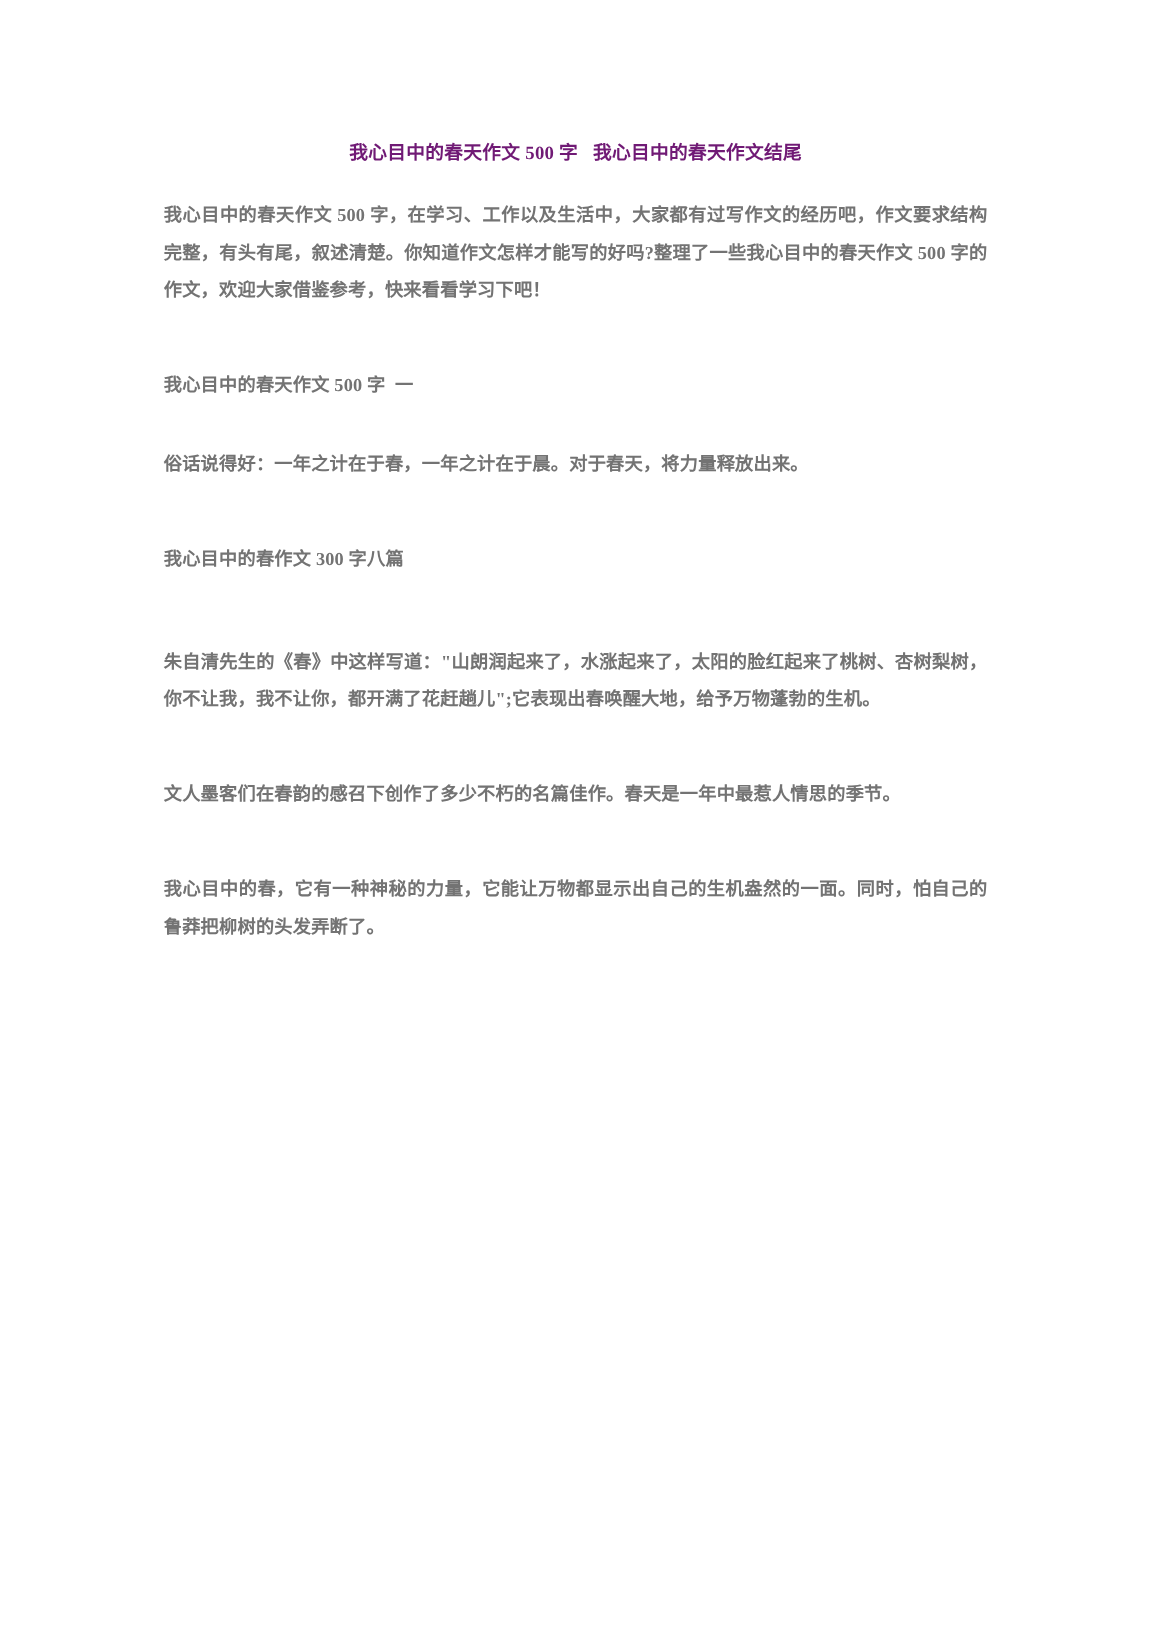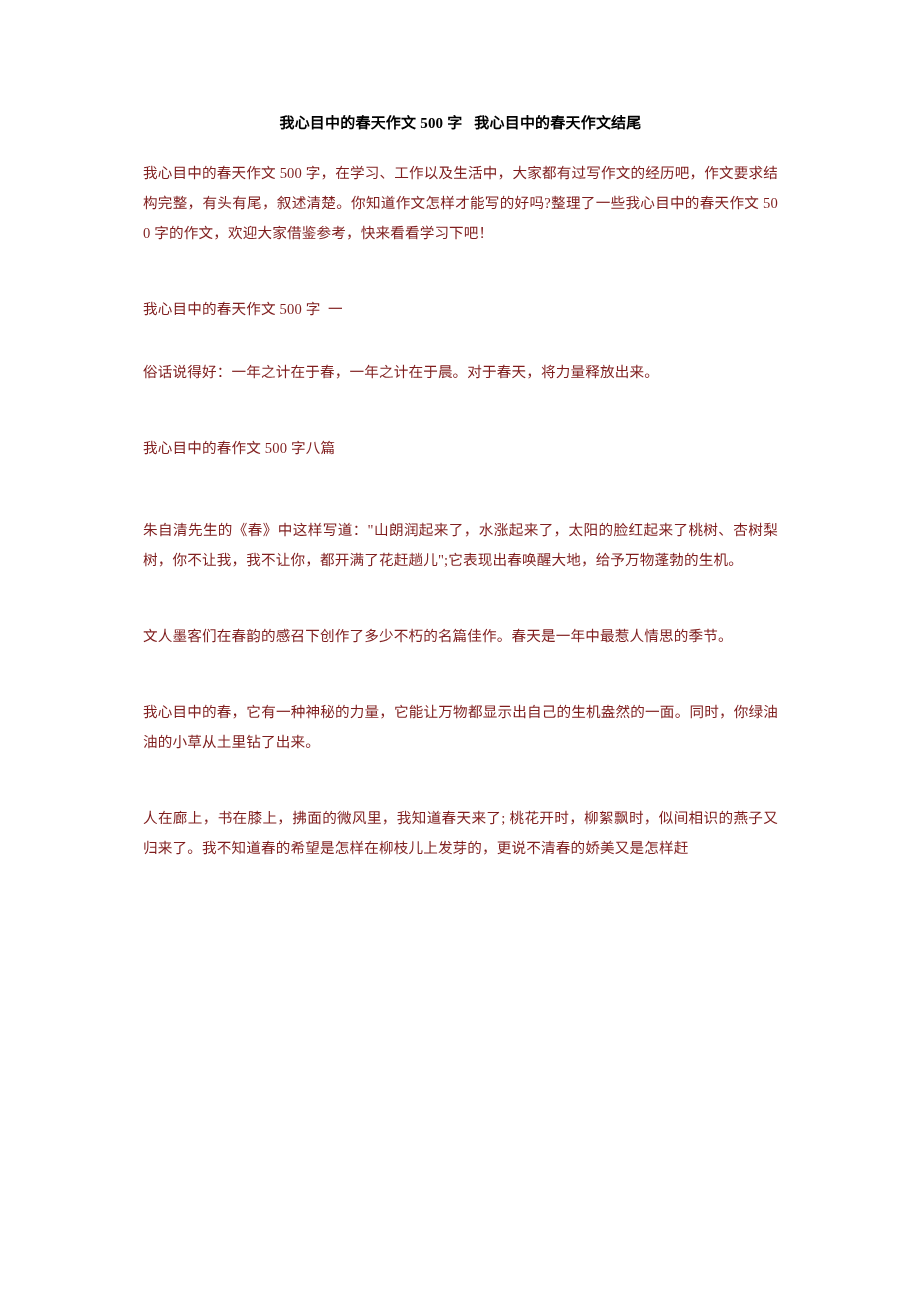--- a/index.html
+++ b/index.html
@@ -21,34 +21,35 @@
     width: 920px;
     height: 1302px;
     background: #ffffff;
     box-sizing: border-box;
     padding: 110px 130px 0 131px;
   }
   .doc-title {
     text-align: center;
     font-size: 15px;
     line-height: 26px;
-    color: #000000;
+    color: #701a75;
     margin: 0 0 22px 0;
     letter-spacing: 0.2px;
     white-space: pre;
   }
   .block {
     font-size: 14.6px;
     line-height: 30px;
-    color: #7f1d1d;
-    margin: 12px;
+    color: #737373;
+    margin: 0;
     text-align: justify;
     text-justify: inter-ideograph;
     letter-spacing: 0.15px;
     word-break: break-all;
+    font-weight: bold;
   }
   .para {
     margin-bottom: 33px;
   }
   .heading {
     margin-top: 14px;
     margin-bottom: 33px;
     white-space: pre;
   }
   .heading.tight-top {
@@ -70,26 +71,25 @@
 <div class="page">
 
   <h1 class="doc-title">我心目中的春天作文 500 字   我心目中的春天作文结尾</h1>
 
   <p class="block para gap-lg">我心目中的春天作文 500 字，在学习、工作以及生活中，大家都有过写作文的经历吧，作文要求结构完整，有头有尾，叙述清楚。你知道作文怎样才能写的好吗?整理了一些我心目中的春天作文 500 字的作文，欢迎大家借鉴参考，快来看看学习下吧！</p>
 
   <p class="block heading tight-top">我心目中的春天作文 500 字  一</p>
 
   <p class="block para gap-lg">俗话说得好：一年之计在于春，一年之计在于晨。对于春天，将力量释放出来。</p>
 
-  <p class="block para gap-xl">我心目中的春作文 500 字八篇</p>
+  <p class="block para gap-xl">我心目中的春作文 300 字八篇</p>
 
   <p class="block para gap-lg">朱自清先生的《春》中这样写道："山朗润起来了，水涨起来了，太阳的脸红起来了桃树、杏树梨树，你不让我，我不让你，都开满了花赶趟儿";它表现出春唤醒大地，给予万物蓬勃的生机。</p>
 
   <p class="block para gap-lg">文人墨客们在春韵的感召下创作了多少不朽的名篇佳作。春天是一年中最惹人情思的季节。</p>
 
-  <p class="block para gap-lg">我心目中的春，它有一种神秘的力量，它能让万物都显示出自己的生机盎然的一面。同时，你绿油油的小草从土里钻了出来。</p>
+  <p class="block para gap-lg">我心目中的春，它有一种神秘的力量，它能让万物都显示出自己的生机盎然的一面。同时，怕自己的鲁莽把柳树的头发弄断了。</p>
 
 
 
 
-  <p class="block clipped">人在廊上，书在膝上，拂面的微风里，我知道春天来了; 桃花开时，柳絮飘时，似间相识的燕子又归来了。我不知道春的希望是怎样在柳枝儿上发芽的，更说不清春的娇美又是怎样赶</p>
 
 </div>
 
 </body></html>

